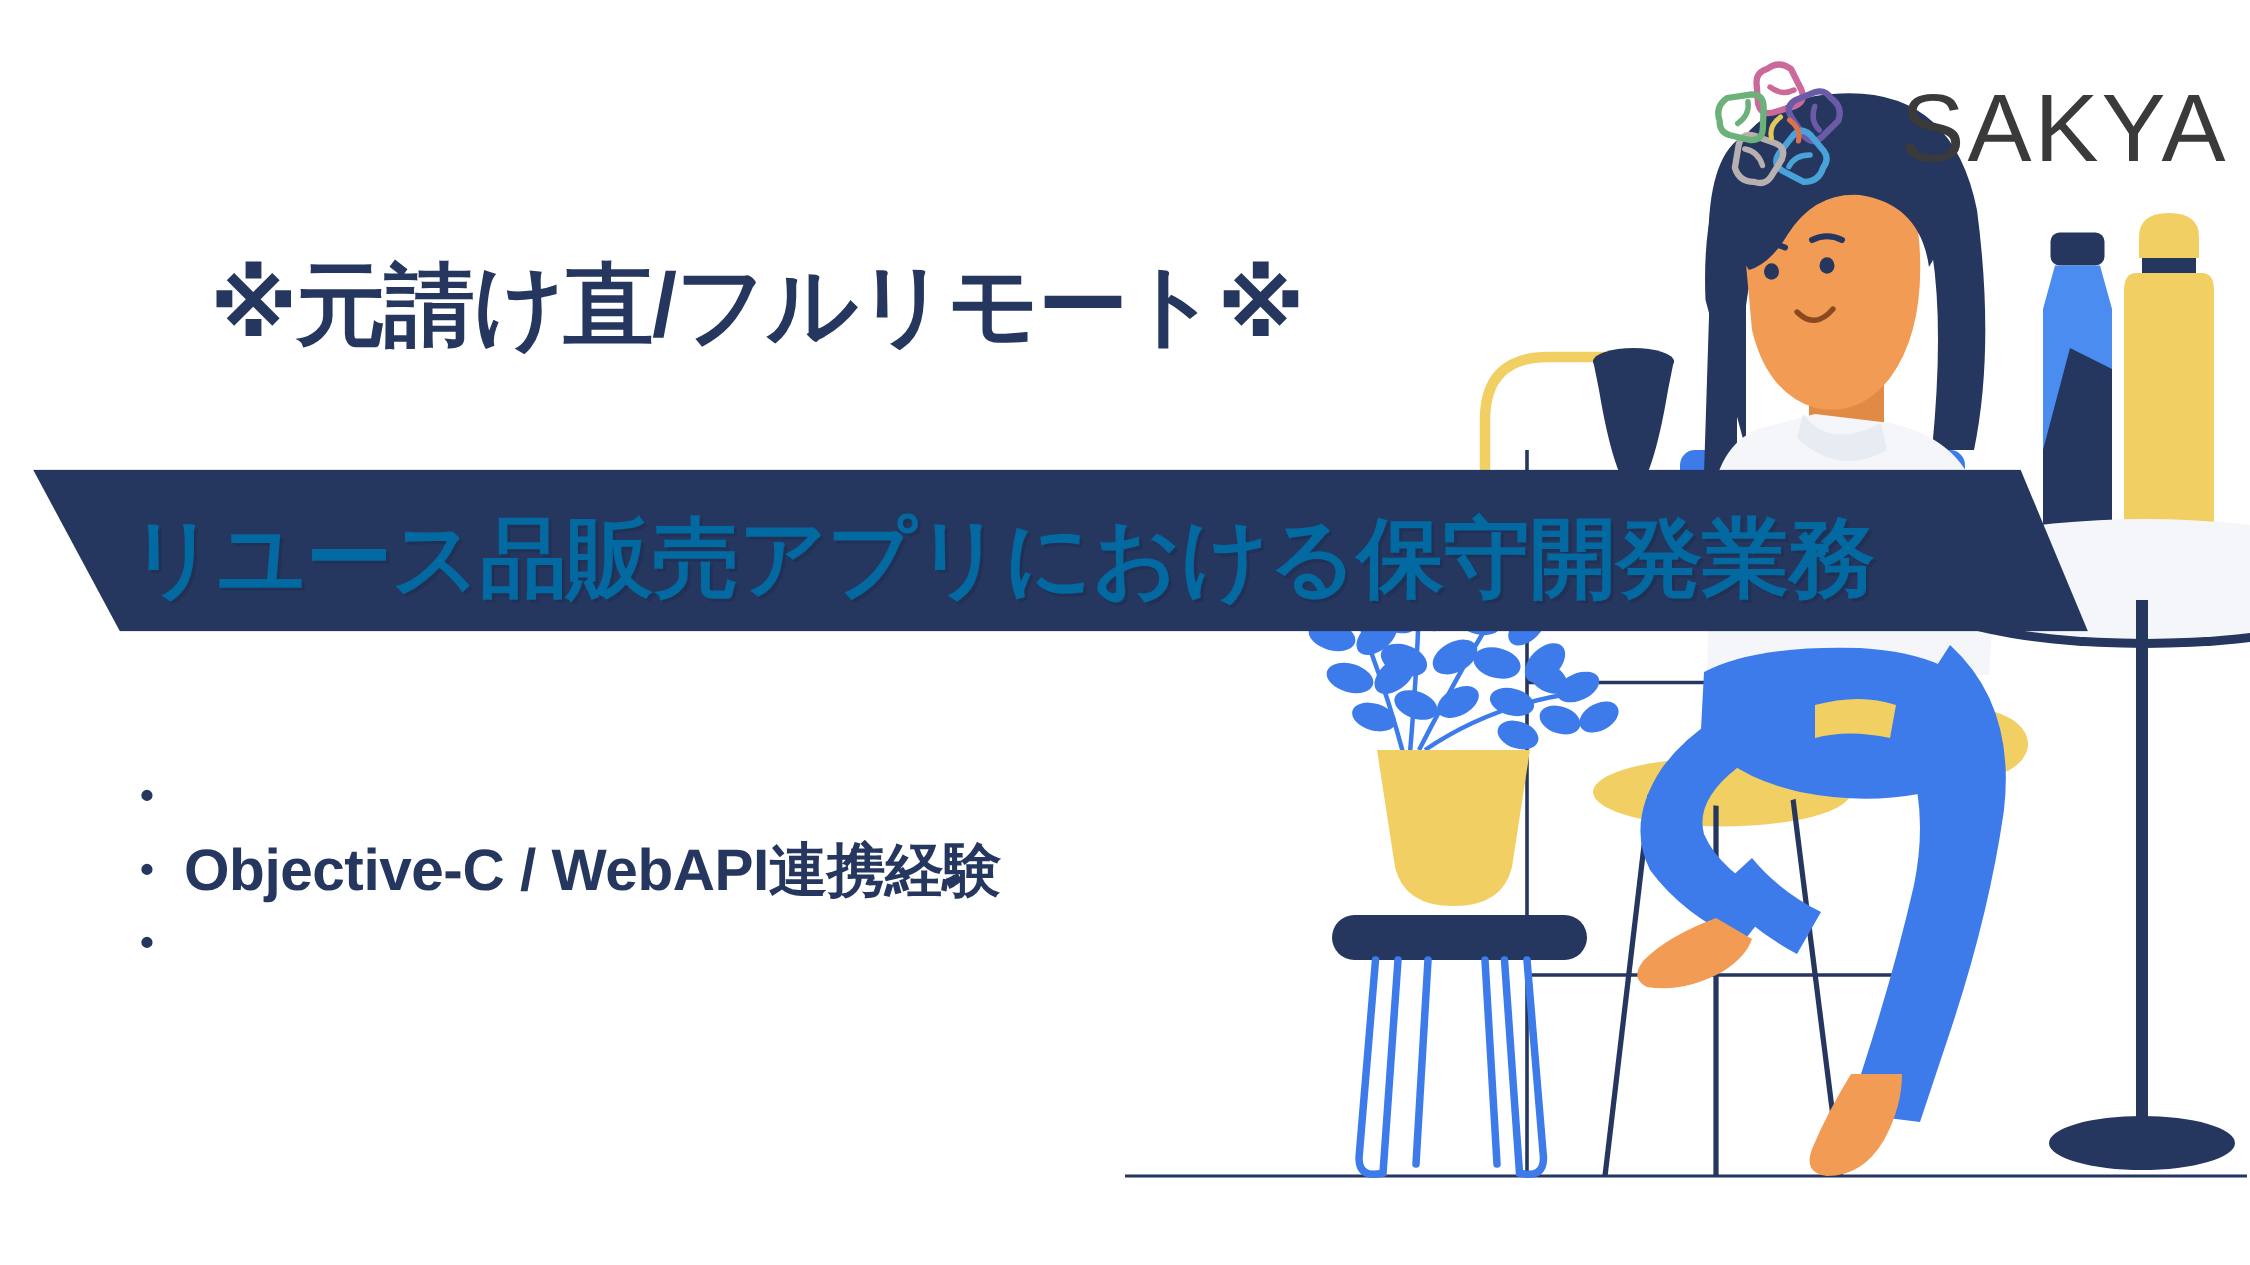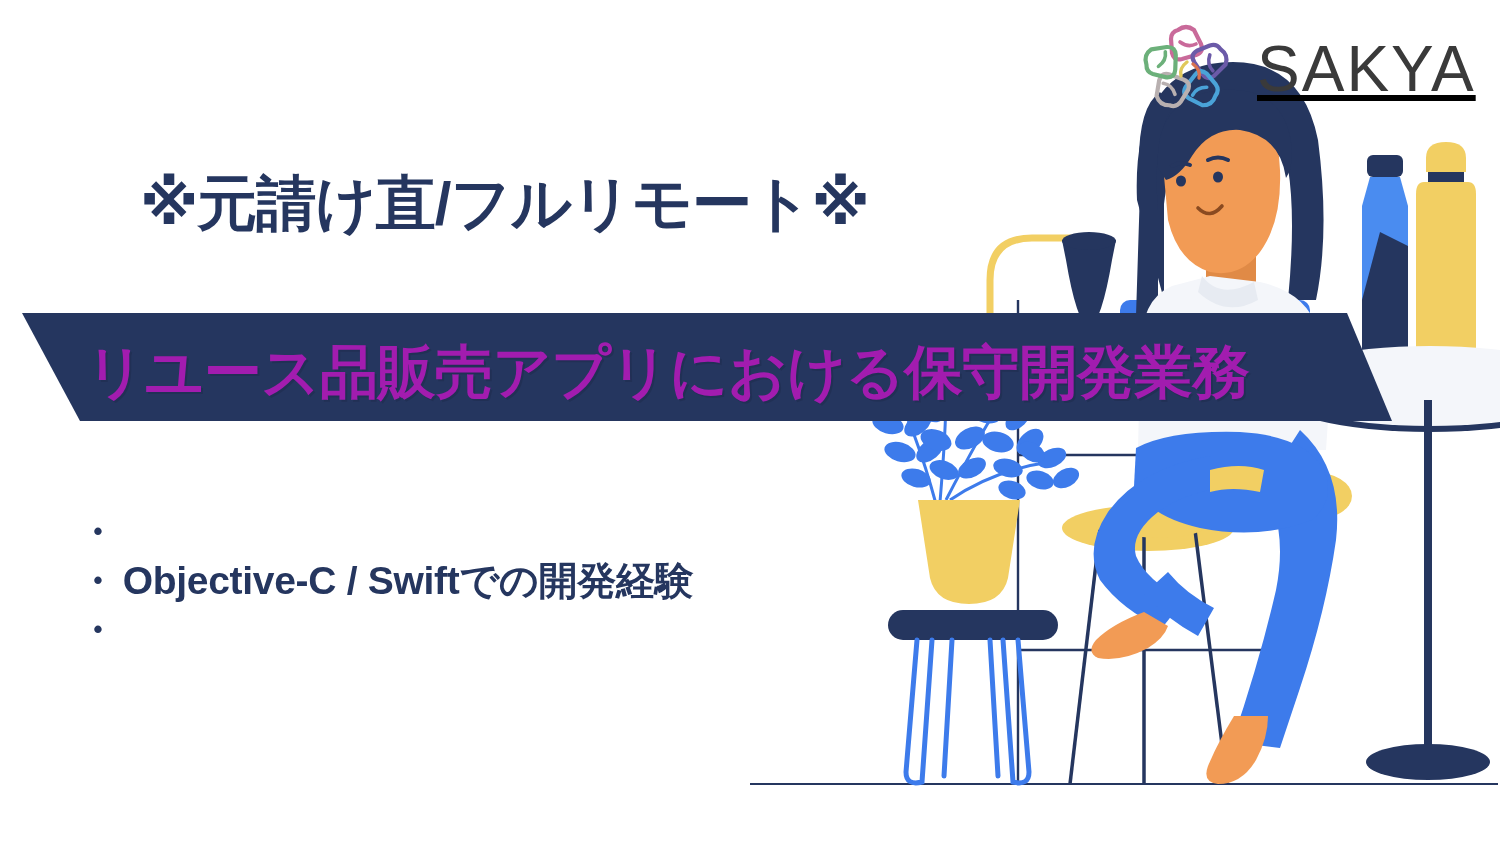--- a/index.html
+++ b/index.html
@@ -11,23 +11,23 @@
     position:relative;
     width:1500px;
     height:843px;
     background:#ffffff;
     overflow:hidden;
   }
 
   
   #logo{
     position:absolute;
-    top:14px; left:1135px;
+    top:30px; left:1135px;
     width:340px; height:110px;
-    display:flex; align-items:center; gap:20px;text-decoration:underline;
+    display:flex; align-items:center; gap:30px;
   }
   #logo-mark{width:102px;height:102px;flex:0 0 auto;}
   #logo-word{
     font-size:64px;
     letter-spacing:2px;
     color:#3a3a3a;
     font-weight:400;
     line-height:1;
     white-space:nowrap;
     font-family:"Liberation Sans","DejaVu Sans",sans-serif;
@@ -57,21 +57,21 @@
     background:#25365f;
     clip-path:polygon(22px 0px, 1347px 0px, 1392px 108px, 80px 108px);
   }
   #banner-text{
     position:absolute;
     top:0; left:86px;
     height:120px;
     display:flex; align-items:center;
     font-size:58px;
     font-weight:700;
-    color:#a21caf;
+    color:#0369a1;
     letter-spacing:-0.5px;
     white-space:nowrap;
     text-shadow:2px 2px 0 rgba(0,0,0,.10);
   }
 
   
   #bullets{
     position:absolute;
     top:512px; left:78px;
     width:830px;
@@ -315,20 +315,20 @@
     <div id="banner-shape"></div>
     <div id="banner-text">リユース品販売アプリにおける保守開発業務</div>
   </div>
 
   <div id="bullets">
     <div class="bullet">
       <span class="dot">・</span>
     </div>
     <div class="bullet">
       <span class="dot">・</span>
-      <span>Objective-C / Swiftでの開発経験</span>
+      <span>Objective-C / WebAPI連携経験</span>
     </div>
     <div class="bullet">
       <span class="dot">・</span>
     </div>
   </div>
 
 </div>
 
 </body></html>

